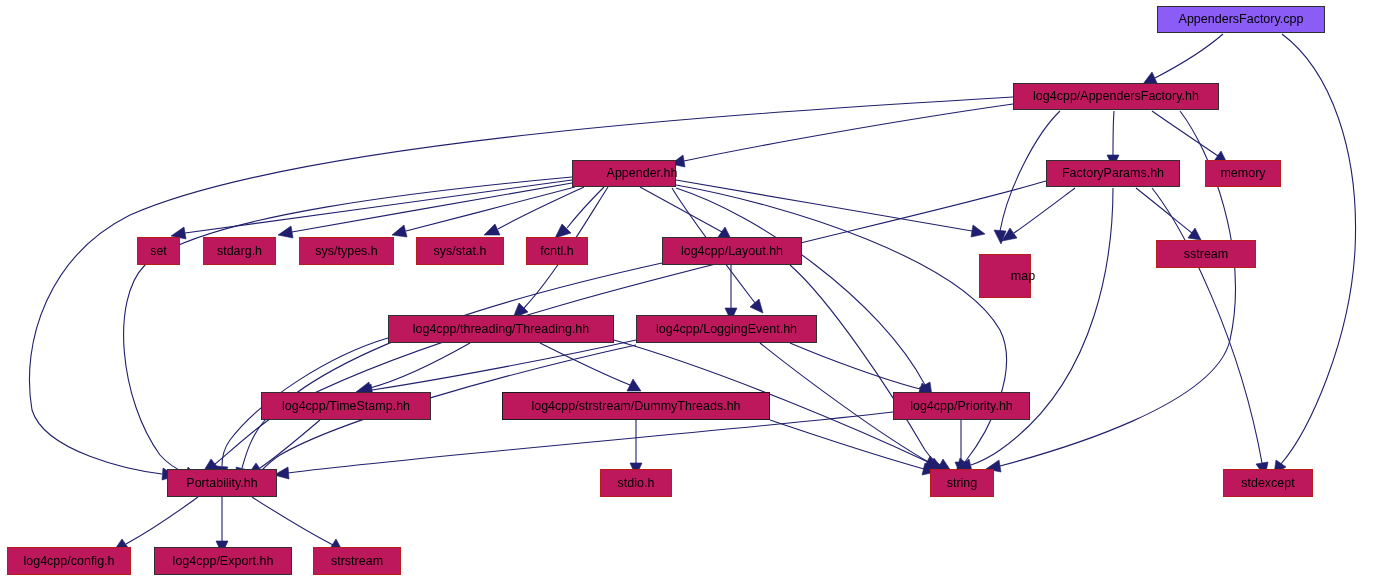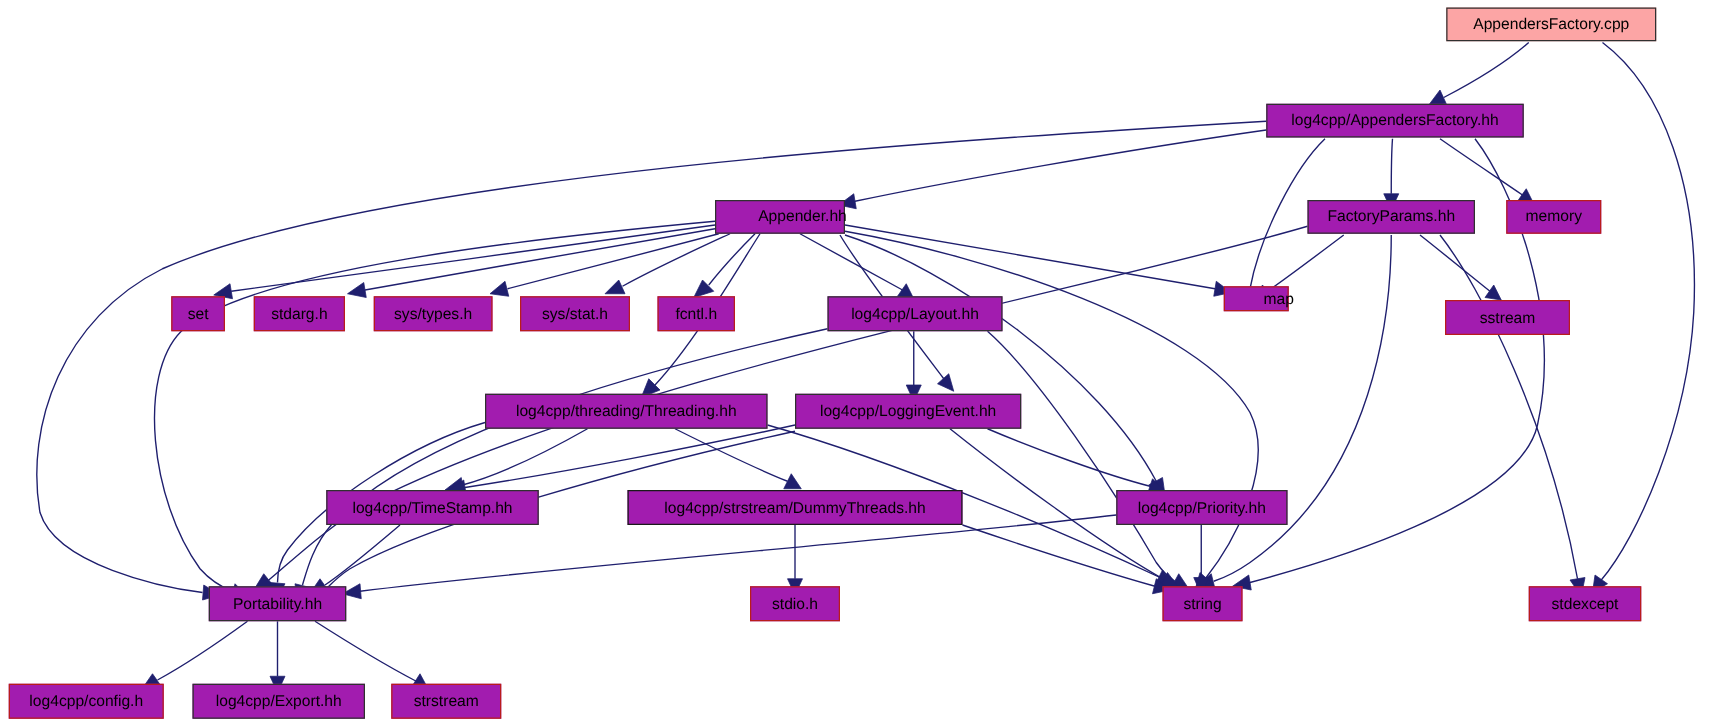--- a/index.html
+++ b/index.html
@@ -27,21 +27,21 @@
     stroke:#1f1f6e;
     stroke-width:0.6px;
   }
   .node-box{
     position:absolute;
     box-sizing:border-box;
     display:flex;
     align-items:center;
     justify-content:center;
     white-space:nowrap;
-    background:#a21caf;
+    background:#be185d;
     color:#000000;
     font-size:12.5px;
     line-height:1;
     letter-spacing:0px;
   }
   .node-box .node-label{
     display:block;
     padding:0 4px;
     pointer-events:none;
   }
@@ -51,21 +51,21 @@
   }
   
   .node-doc{
     border:1.6px solid #303030;
   }
   .node-doc-thin{
     border:1.1px solid #1a1a1a;
   }
   
   .node-current{
-    background:#fca5a5;
+    background:#8b5cf6;
     border:1.6px solid #303030;
     text-align:center;
   }
 </style>
 </head>
 <body>
 
 <div id="graph-root">
 
   <svg class="graph-canvas" viewBox="0 0 1375 581" preserveAspectRatio="none" aria-hidden="true">
@@ -287,21 +287,21 @@
       </div>
       <div class="node-box node-sys" style="left: 416px; top: 237px; width: 88px; height: 28px;">
         <span class="node-label">sys/stat.h</span>
       </div>
       <div class="node-box node-sys" style="left: 526px; top: 237px; width: 62px; height: 28px;">
         <span class="node-label">fcntl.h</span>
       </div>
       <div class="node-box node-doc" style="left: 662px; top: 237px; width: 140px; height: 28px;">
         <span class="node-label">log4cpp/Layout.hh</span>
       </div>
-      <div class="node-box node-sys" style="left: 979px; top: 229px; width: 52px; height: 20px; padding-left: 36px;">
+      <div class="node-box node-sys" style="left: 979px; top: 254px; width: 52px; height: 44px; padding-left: 36px;">
         <span class="node-label">map</span>
       </div>
       <div class="node-box node-sys" style="left: 1156px; top: 240px; width: 100px; height: 28px;">
         <span class="node-label">sstream</span>
       </div>
       <div class="node-box node-doc" style="left: 388px; top: 315px; width: 226px; height: 28px;">
         <span class="node-label">log4cpp/threading/Threading.hh</span>
       </div>
       <div class="node-box node-doc" style="left: 636px; top: 315px; width: 181px; height: 28px; justify-content: center;">
         <span class="node-label">log4cpp/LoggingEvent.hh</span>

